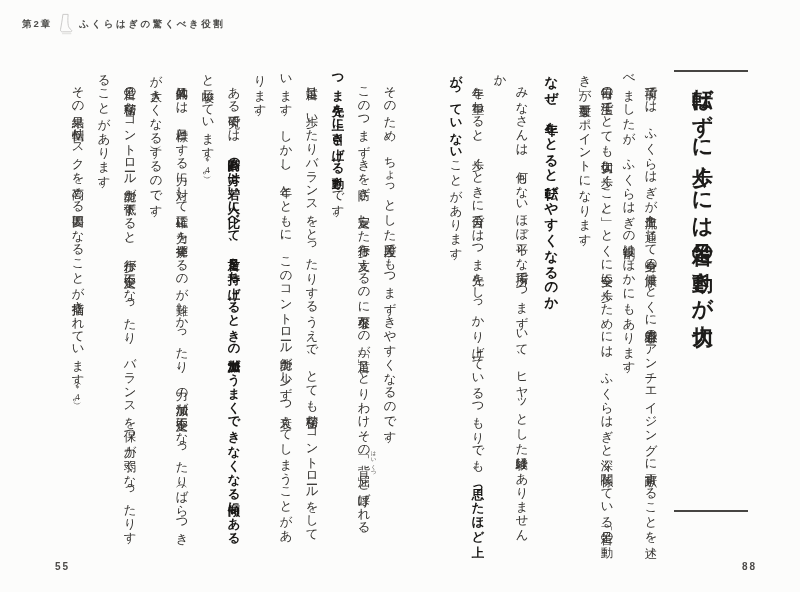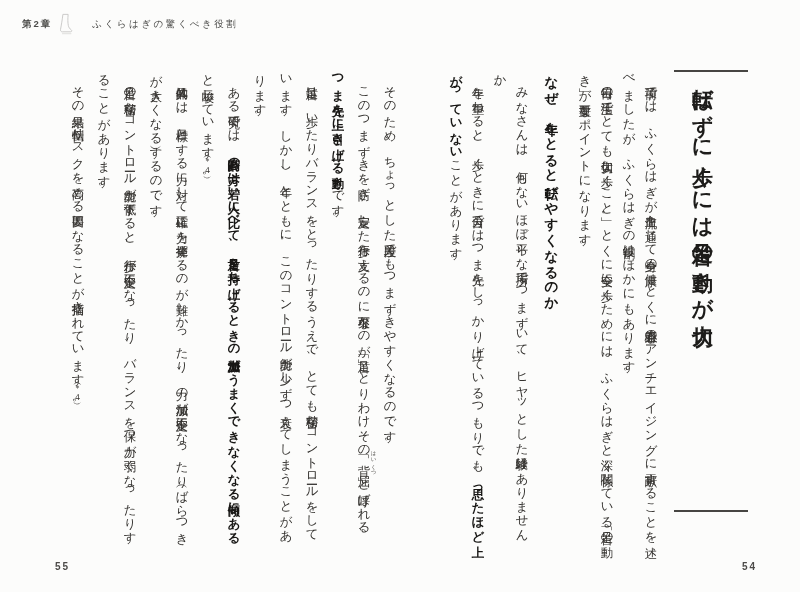--- a/index.html
+++ b/index.html
@@ -11,21 +11,21 @@
   .spread{position:absolute;inset:0;}
 
   
   .running-header{
     position:absolute;left:22px;top:13px;height:22px;
     display:flex;align-items:center;gap:6px;
     font-family:"Liberation Sans","DejaVu Sans",sans-serif;
     color:#4a4a48;
   }
   .chapter-label{font-size:9.5px;font-weight:700;letter-spacing:2px;}
-  .header-book-title{font-size:9.5px;font-weight:400;letter-spacing:2.5px;margin-left:13px;}
+  .header-book-title{font-size:9.5px;font-weight:700;letter-spacing:2.5px;}
   .foot-glyph{width:15px;height:23px;display:inline-block;}
 
   
   .vflow{
     writing-mode:vertical-rl;
     -webkit-writing-mode:vertical-rl;
     text-orientation:mixed;
   }
   .jp-para{
     margin:0;
@@ -118,15 +118,15 @@
       <p class="jp-para indent"><span>そのため、ちょっとした段差でもつまずきやすくなるのです。</span></p>
       <p class="jp-para indent"><span>このつまずきを防ぎ、安定した歩行を支えるのに不可欠なのが「足首」、とりわけその「</span><ruby>背屈<rt>はいくつ</rt></ruby><span>」と呼ばれる、</span><span class="seg-b">つま先を上に引き上げる動き</span><span>です。</span></p>
       <p class="jp-para indent"><span>足首は、歩いたりバランスをとったりするうえで、とても精密なコントロールをしています。しかし、年とともに、このコントロール能力が少しずつ衰えてしまうことがあります。</span></p>
       <p class="jp-para indent"><span>ある研究では、</span><span class="seg-b">高齢の方は若い人に比べて、足首を持ち上げるときの力加減がうまくできなくなる傾向にある</span><span>と示唆しています</span><span class="seg-small">（＊４）</span><span>。</span></p>
       <p class="jp-para indent"><span>具体的には、目標とする力に対して正確に力を発揮するのが難しかったり、力の加減が不安定になったり（ばらつきが大きくなる）するのです。</span></p>
       <p class="jp-para indent"><span>足首の精密なコントロール能力が低下すると、歩行が不安定になったり、バランスを保つ力が弱くなったりすることがあります。</span></p>
       <p class="jp-para indent"><span>その結果、転倒リスクを高める要因になることが指摘されています</span><span class="seg-small">（＊４）</span><span>。</span></p>
     </div>
 
   <div class="folio folio-left">55</div>
-  <div class="folio folio-right">54</div>
+  <div class="folio folio-right">88</div>
 
 </div>
 
 </body></html>

